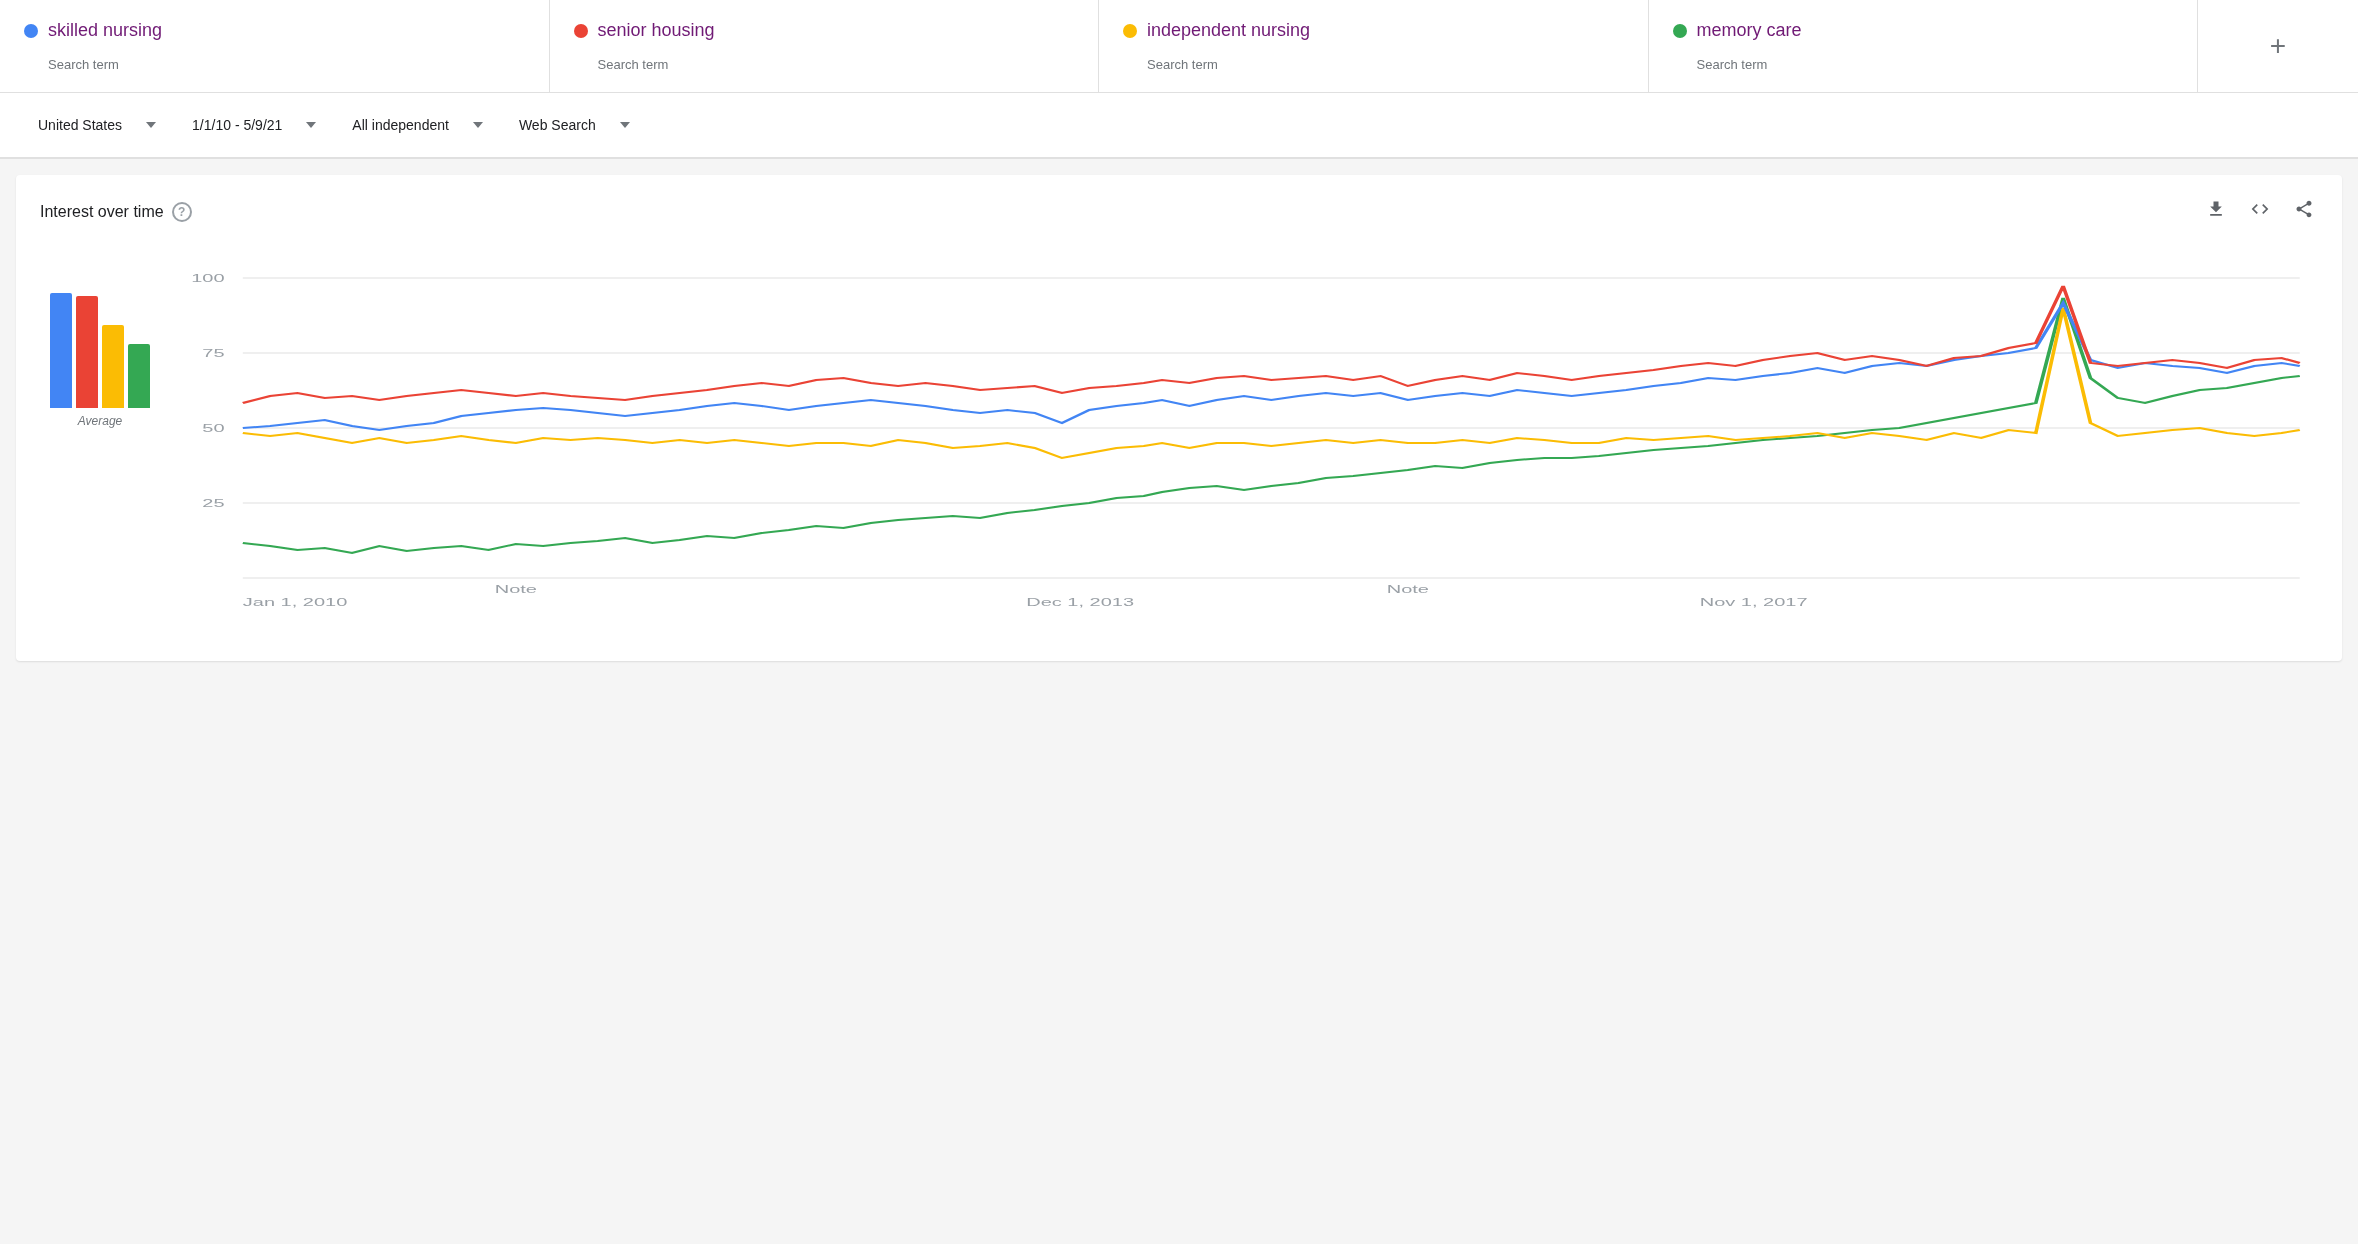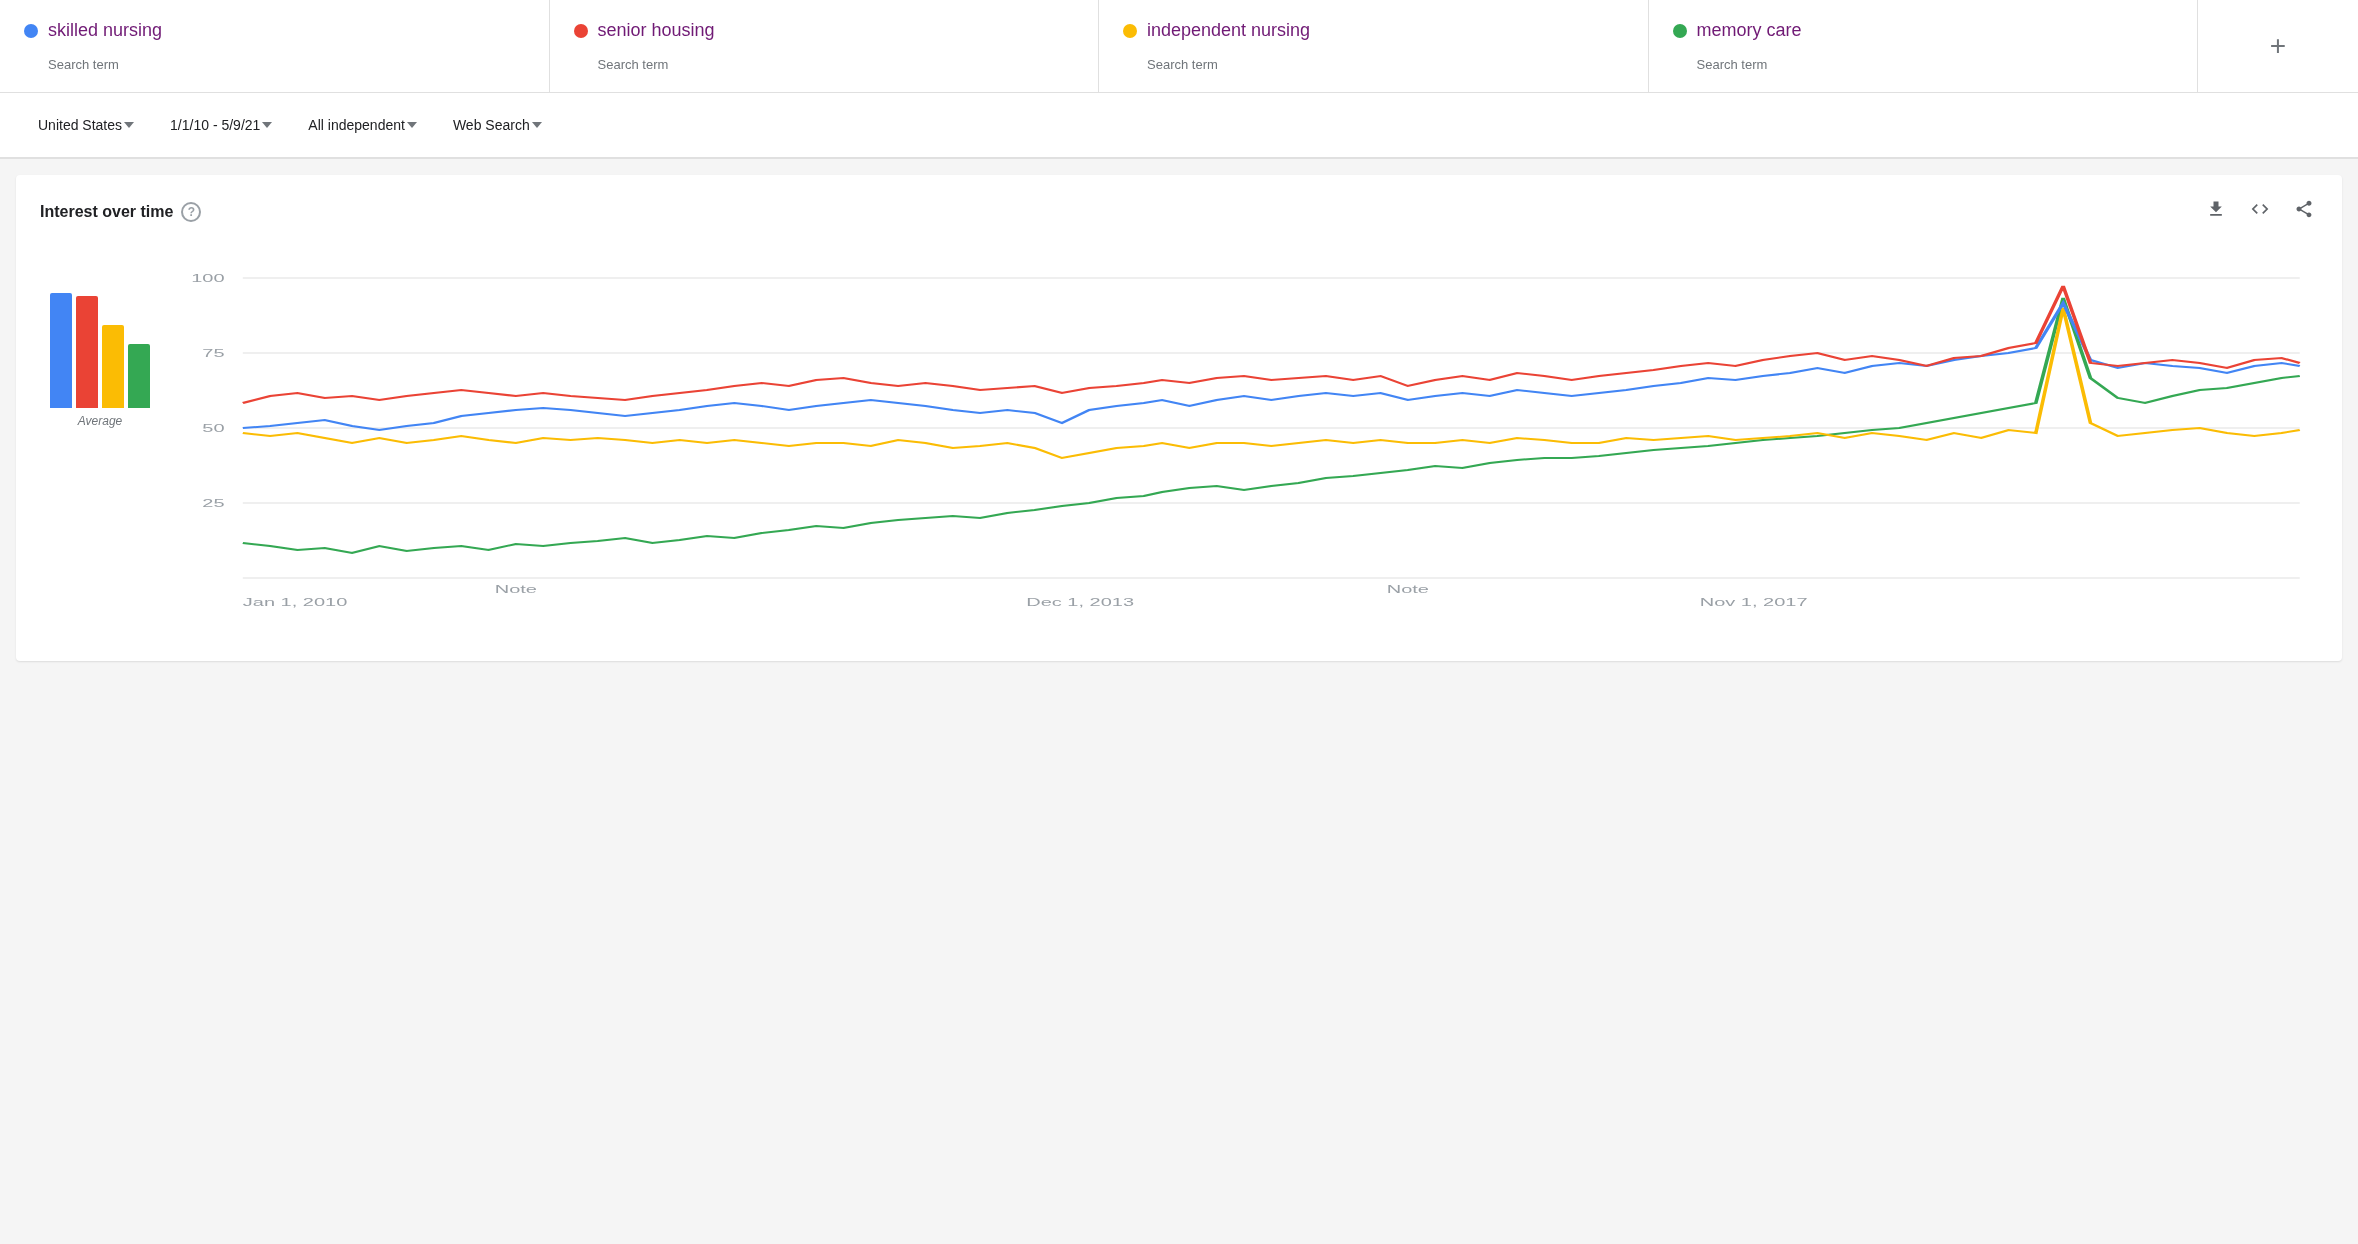--- a/index.html
+++ b/index.html
@@ -57,21 +57,21 @@
       display: flex;
       align-items: center;
       padding: 16px 24px;
       background: #fff;
       gap: 8px;
       border-bottom: 2px solid #e0e0e0;
     }
     .filter-btn {
       display: flex;
       align-items: center;
-      gap: 2px;
+      gap: 24px;
       padding: 8px 14px;
       border: none;
       background: transparent;
       cursor: pointer;
       font-size: 14px;
       color: #202124;
       border-radius: 4px;
     }
     .chevron {
       display: inline-block;
@@ -97,21 +97,21 @@
       justify-content: space-between;
       margin-bottom: 20px;
     }
     .chart-title-group {
       display: flex;
       align-items: center;
       gap: 8px;
     }
     .chart-title {
       font-size: 16px;
-      font-weight: 700;
+      font-weight: 400;
       color: #202124;
     }
     .help-icon {
       width: 20px;
       height: 20px;
       border-radius: 50%;
       border: 2px solid #9aa0a6;
       display: flex;
       align-items: center;
       justify-content: center;

